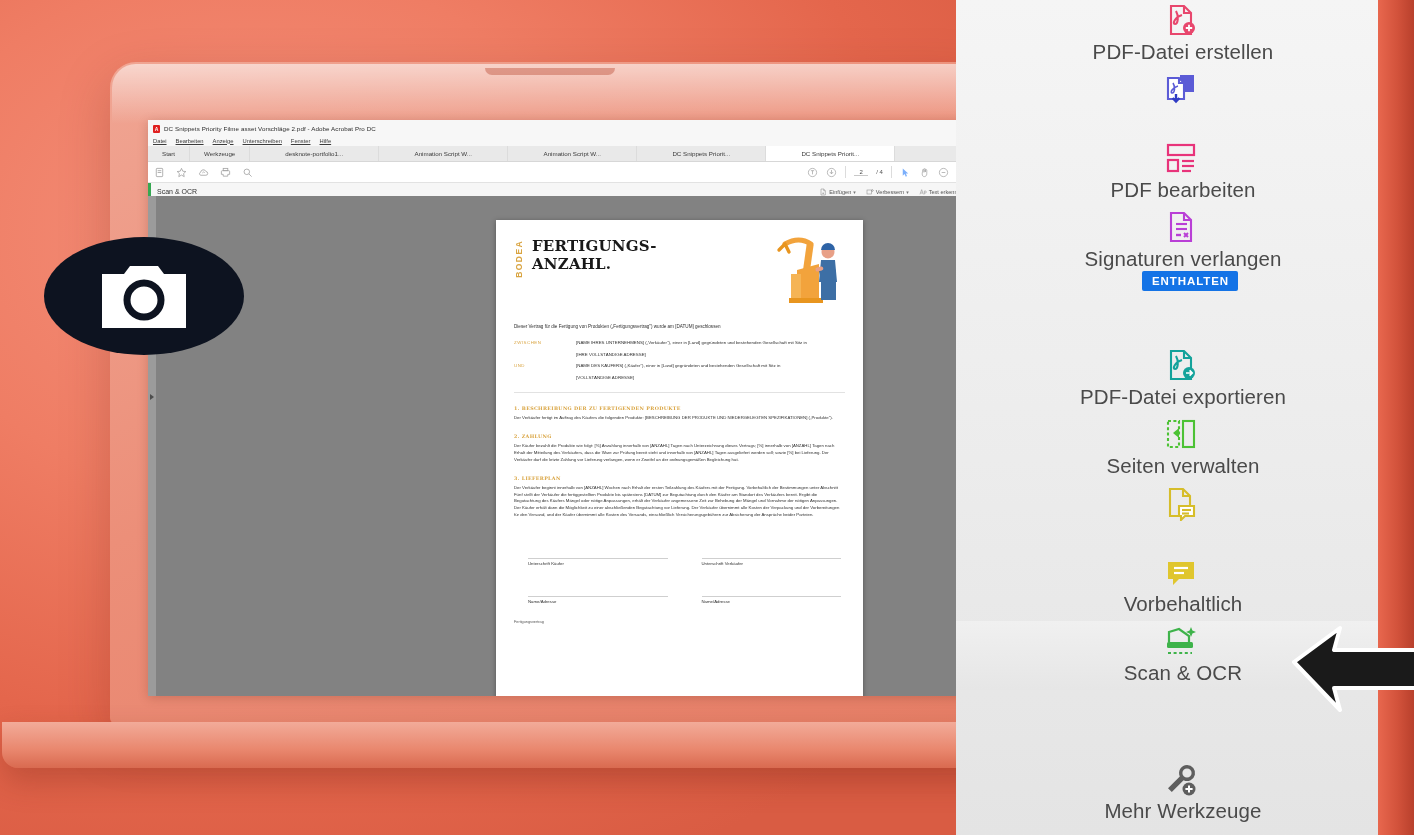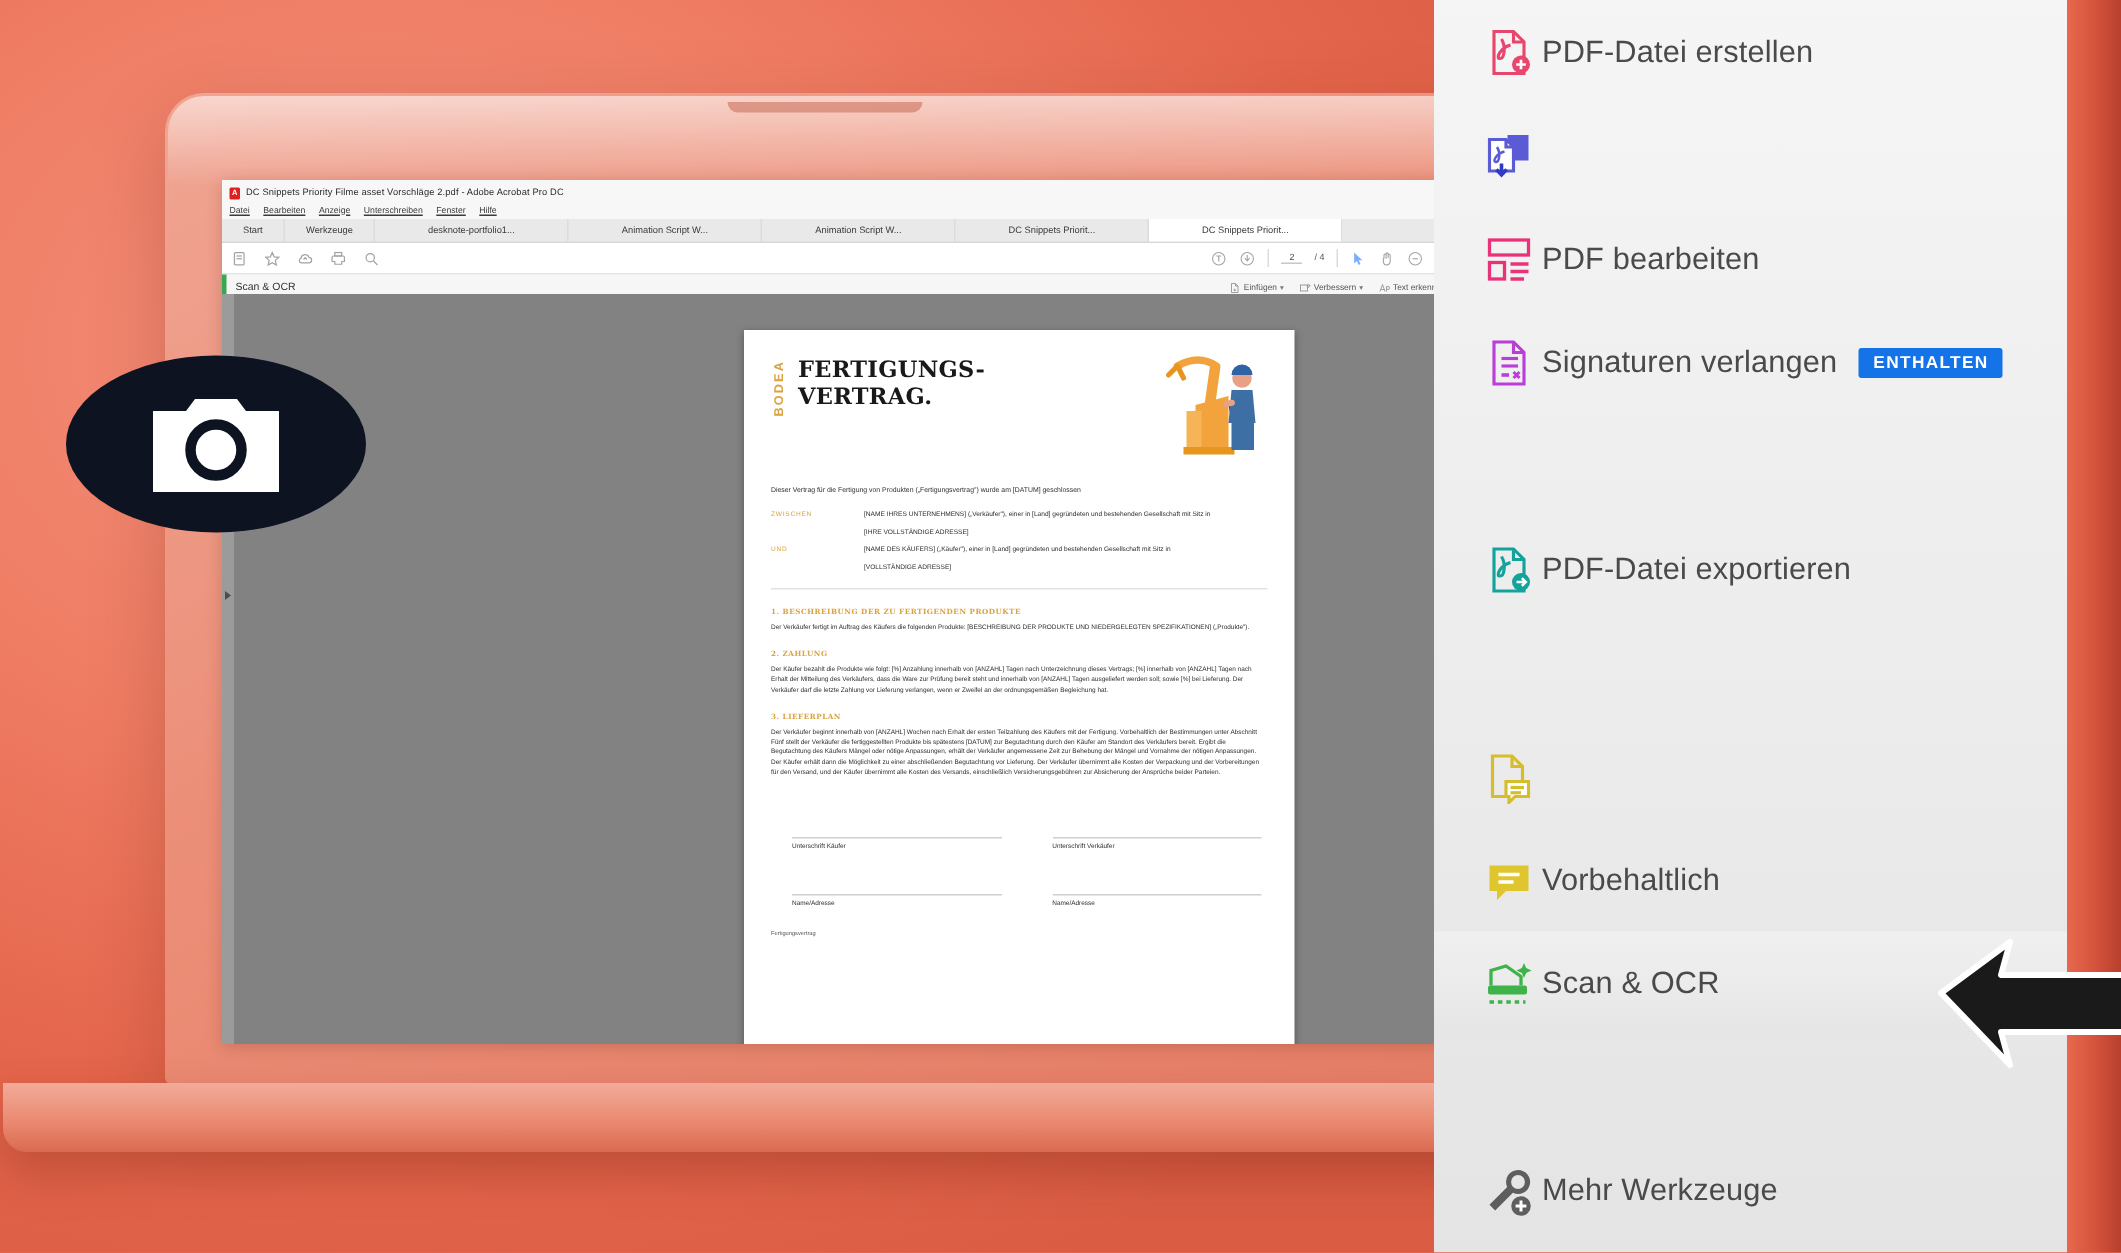--- a/index.html
+++ b/index.html
@@ -172,21 +172,21 @@
   #panel{
     position:absolute;left:956px;top:0;width:422px;height:835px;
     background:linear-gradient(180deg,#f5f5f5 0%,#ececec 55%,#e4e4e4 100%);
   }
   #panel-edge{
     position:absolute;left:1378px;top:0;width:36px;height:835px;
     background:linear-gradient(90deg,#e8674e 0%,#d2523b 55%,#b8402c 100%);
   }
   .tool-row{
     position:absolute;left:0;width:422px;height:69px;
-    display:flex;align-items:center;padding-left:32px;box-sizing:border-box;
+    display:flex;align-items:center;padding-left:32px;box-sizing:border-box;flex-direction:column;
   }
   .tool-ico{width:40px;flex:0 0 40px;display:flex;align-items:center;justify-content:flex-start;}
   .tool-label{
     font-size:20.5px;color:#4a4a4a;letter-spacing:.1px;white-space:nowrap;
   }
   .badge{
     margin-left:14px;background:#1473e6;color:#fff;font-size:11.5px;font-weight:bold;
     letter-spacing:.9px;padding:4px 9px 4px 10px;border-radius:2px;
   }
   .tool-row.selected{
@@ -373,21 +373,21 @@
 
       <div class="ac-canvas">
         <div class="ac-leftstrip"></div>
 
         <div class="page">
 
           <div class="doc-head">
             <div class="brand">BODEA</div>
             <div class="doc-title">
               <div>FERTIGUNGS-</div>
-              <div>VERTRAG.</div>
+              <div>ANZAHL.</div>
             </div>
             <svg class="robot" width="96" height="72" viewBox="0 0 96 72">
               <path d="M40 10 Q54 2 66 10" stroke="#f2a33c" stroke-width="5" fill="none" stroke-linecap="round"></path>
               <path d="M40 10 L34 16 M40 10 L44 18" stroke="#e8951f" stroke-width="3.4" fill="none" stroke-linecap="round"></path>
               <rect x="60" y="10" width="7" height="26" fill="#f2a33c" transform="rotate(8 63 22)"></rect>
               <polygon points="52,36 74,30 74,66 52,66" fill="#f2a33c"></polygon>
               <rect x="46" y="40" width="10" height="26" fill="#f5b455"></rect>
               <rect x="44" y="64" width="34" height="5" fill="#e8951f"></rect>
               <rect x="74" y="36" width="16" height="6" fill="#2e3e50" transform="rotate(-10 74 36)"></rect>
               <rect x="76" y="42" width="15" height="24" fill="#3d6fa5"></rect>
@@ -518,20 +518,30 @@
           <path d="M8 4h13l7 7v21H8z"></path>
           <path d="M21 4v7h7"></path>
           <path d="M13 9c3 5 2 13-1 13s0-7 7-9"></path>
           <circle cx="26" cy="26" r="6" fill="#14a39b" stroke="none"></circle>
           <path d="M23 26h6M26.6 23.4L29.2 26l-2.6 2.6" stroke="#fff" stroke-width="1.7" fill="none"></path>
         </svg>
     </span>
     <span class="tool-label">PDF-Datei exportieren</span>
   </div>
 
+  <div class="tool-row" style="top:414px">
+    <span class="tool-ico">
+      <svg width="36" height="36" viewBox="0 0 36 36" fill="none" stroke="#4cc234" stroke-width="2.1">
+          <rect x="20" y="5" width="11" height="26"></rect>
+          <path d="M5 5h11v26H5z" stroke-dasharray="3 2.4"></path>
+          <path d="M16 12l-6 5 6 5" fill="#4cc234" stroke="none"></path>
+        </svg>
+    </span>
+    <span class="tool-label">Seiten verwalten</span>
+  </div>
 
   <div class="tool-row" style="top:483px">
     <span class="tool-ico">
       <svg width="36" height="36" viewBox="0 0 36 36" fill="none" stroke="#d6bd2a" stroke-width="2.1">
           <path d="M7 4h13l7 7v20H7z"></path>
           <path d="M20 4v7h7"></path>
           <path d="M16 21h15v10h-9l-4 4v-4h-2z" fill="#fff"></path>
           <line x1="19" y1="25" x2="28" y2="25"></line>
           <line x1="19" y1="28.5" x2="26" y2="28.5"></line>
         </svg>

